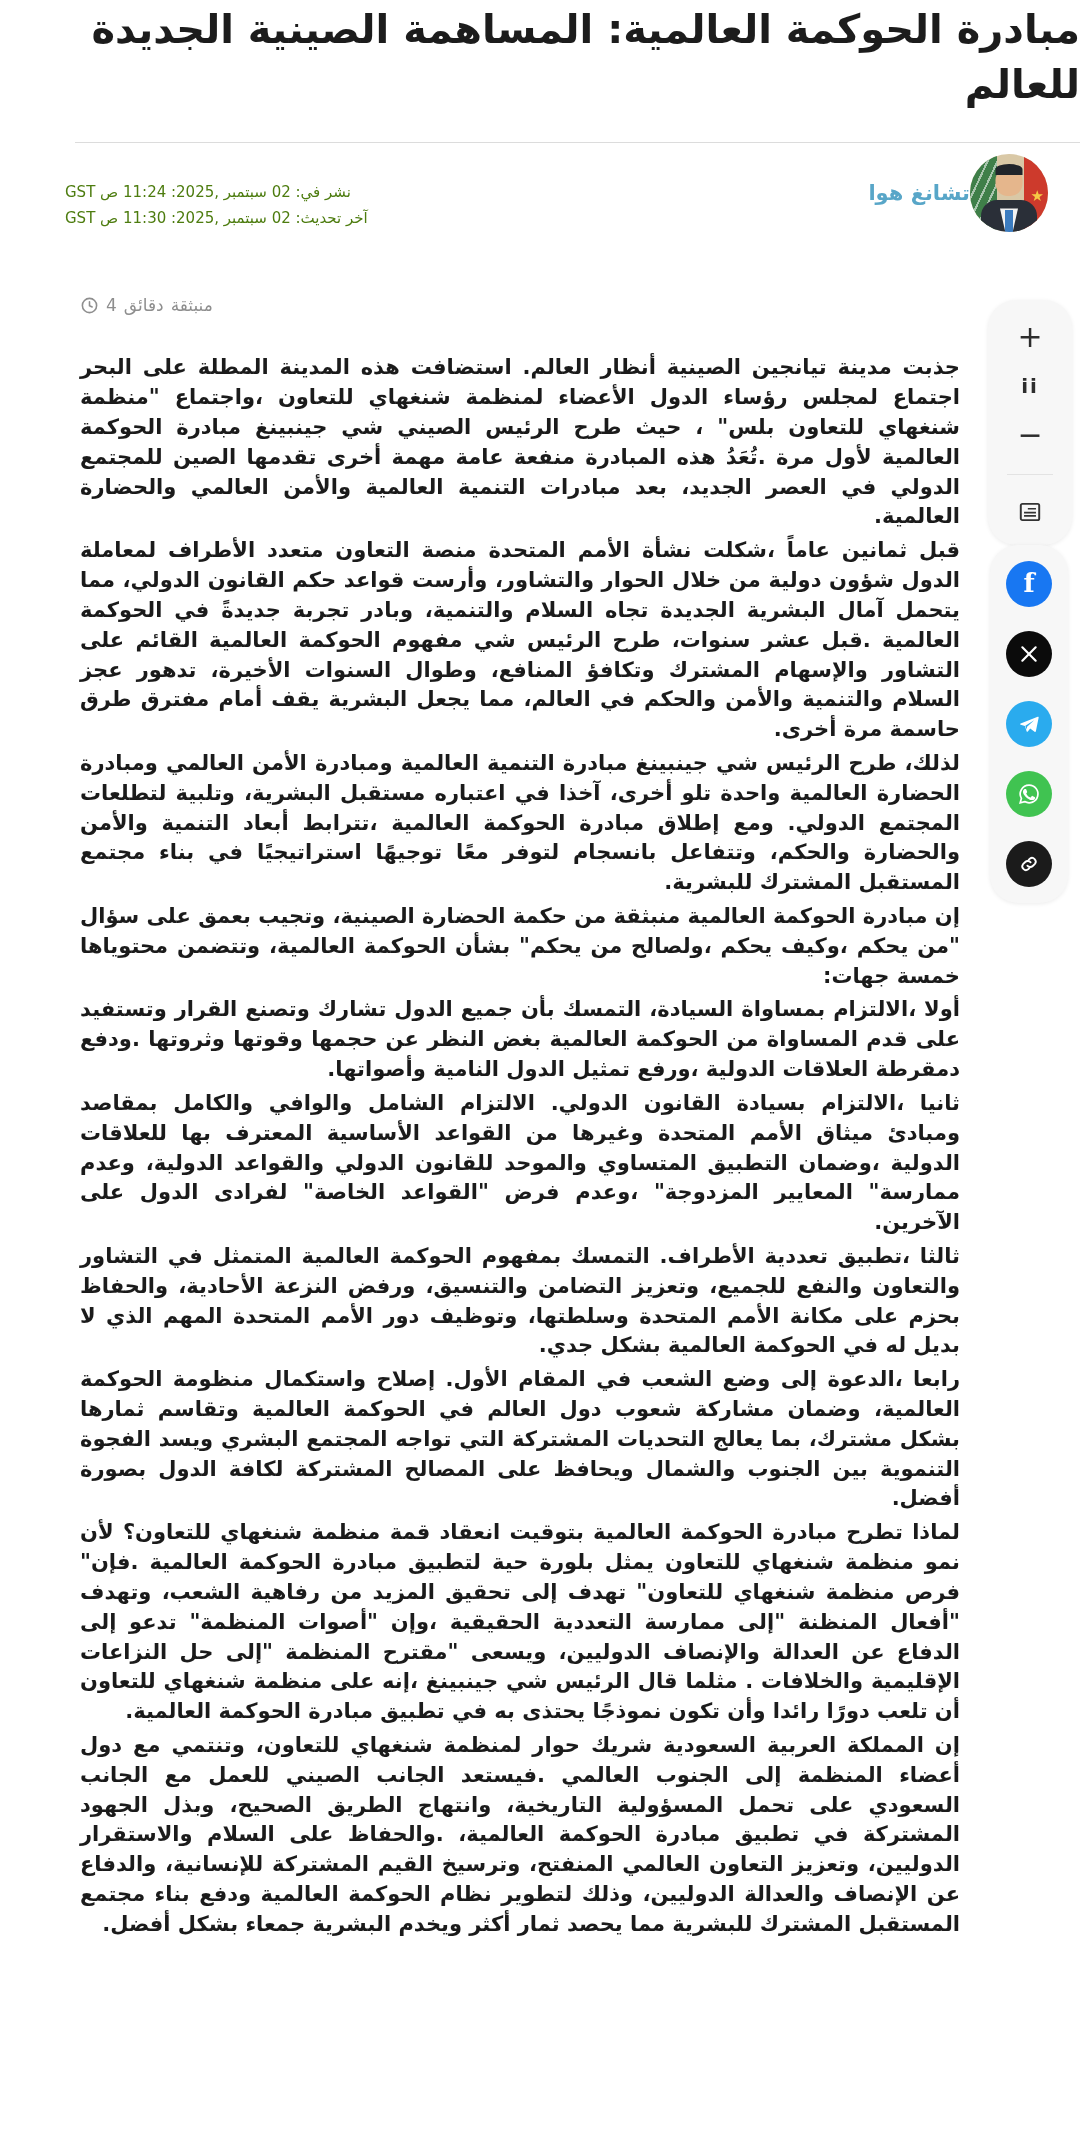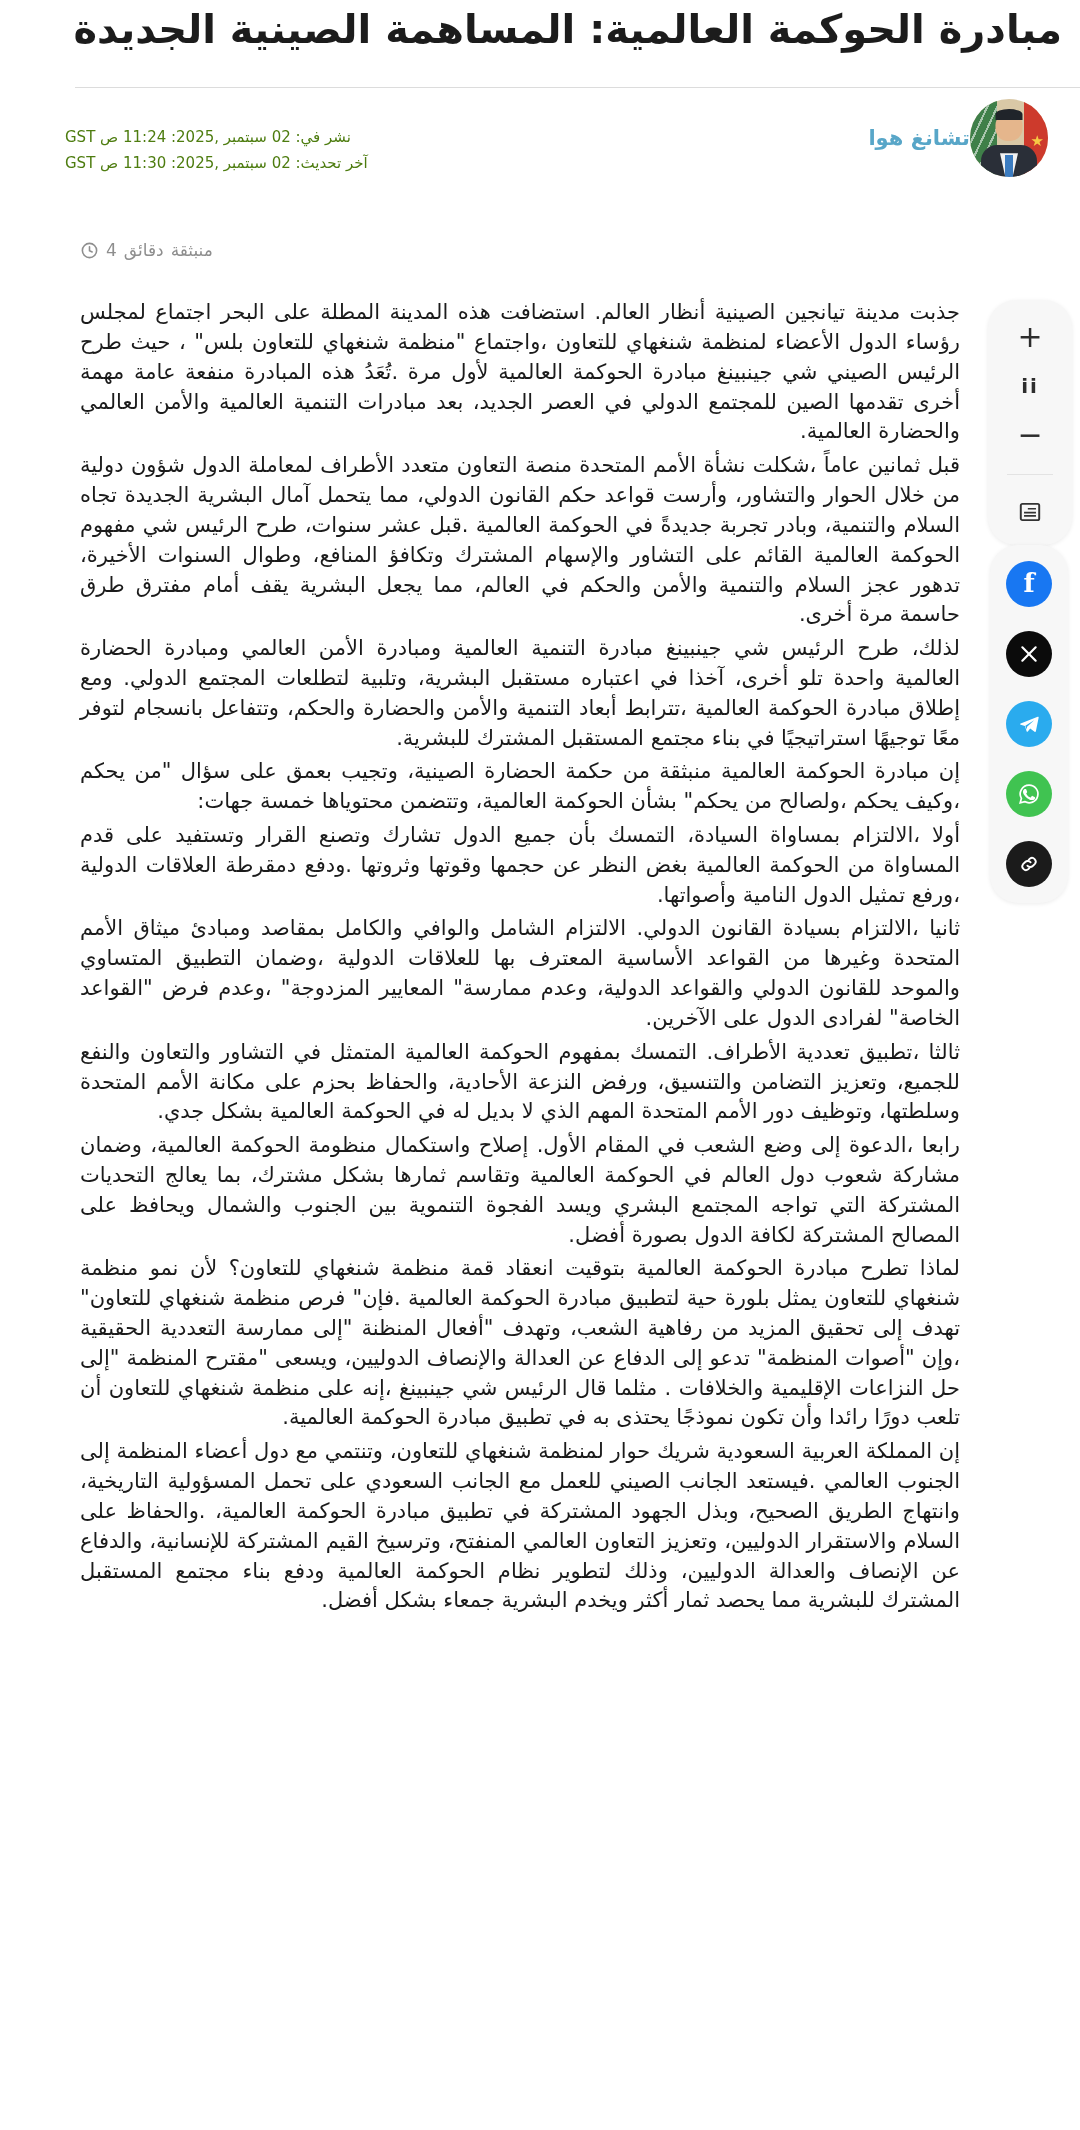--- a/index.html
+++ b/index.html
@@ -8,21 +8,21 @@
     width:1080px;
     height:2130px;
     overflow:hidden;
     background:#ffffff;
     direction:rtl;
     font-family:"DejaVu Sans",sans-serif;
     color:#1d1d1d;
   }
   
   .title{
-    margin:2px 18px 0 70px;
+    margin:2px 0 0 70px;
     font-size:40px;
     font-weight:bold;
     line-height:1.38;
     text-align:right;
     color:#1c1c1c;
   }
   .title span{display:block;}
   
   .hdr-divider{
     border:none;border-top:1px solid #dcdcdc;
@@ -70,21 +70,21 @@
   .read-time{
     margin-top:62px;
     display:flex;direction:ltr;justify-content:flex-start;
     align-items:center;gap:7px;
     color:#8e8e8e;font-size:17px;
   }
   .read-time .clock{display:inline-flex;}
   .body-text{margin-top:38px;}
   .body-text p{
     margin:0 0 4px 0;
-    font-size:21px;font-weight:normal;
+    font-size:21px;font-weight:bold;
     line-height:1.42;
     text-align:justify;
     color:#1b1b1b;
   }
   
   .tools-stack{
     position:absolute;top:300px;right:8px;width:84px;
     background:#f7f7f7;border-radius:28px;
     box-shadow:0 1px 4px rgba(0,0,0,.08);
     display:flex;flex-direction:column;align-items:center;
@@ -114,20 +114,21 @@
   .share-btn svg{display:block;}
   .fb-glyph{font-size:26px;font-weight:bold;color:#fff;font-family:"DejaVu Serif",serif;margin-top:-2px;}
 </style>
 </head>
 <body>
 
 <div class="page">
 
   <h1 class="title">
     <span>مبادرة الحوكمة العالمية: المساهمة الصينية الجديدة</span>
+    <span>للعالم</span>
   </h1>
 
   <hr class="hdr-divider">
 
   <div class="author-row">
     <div class="author-side">
       <div class="avatar">
         <div class="av-green"></div>
         <div class="av-red"></div>
         <div class="av-star">★</div>

